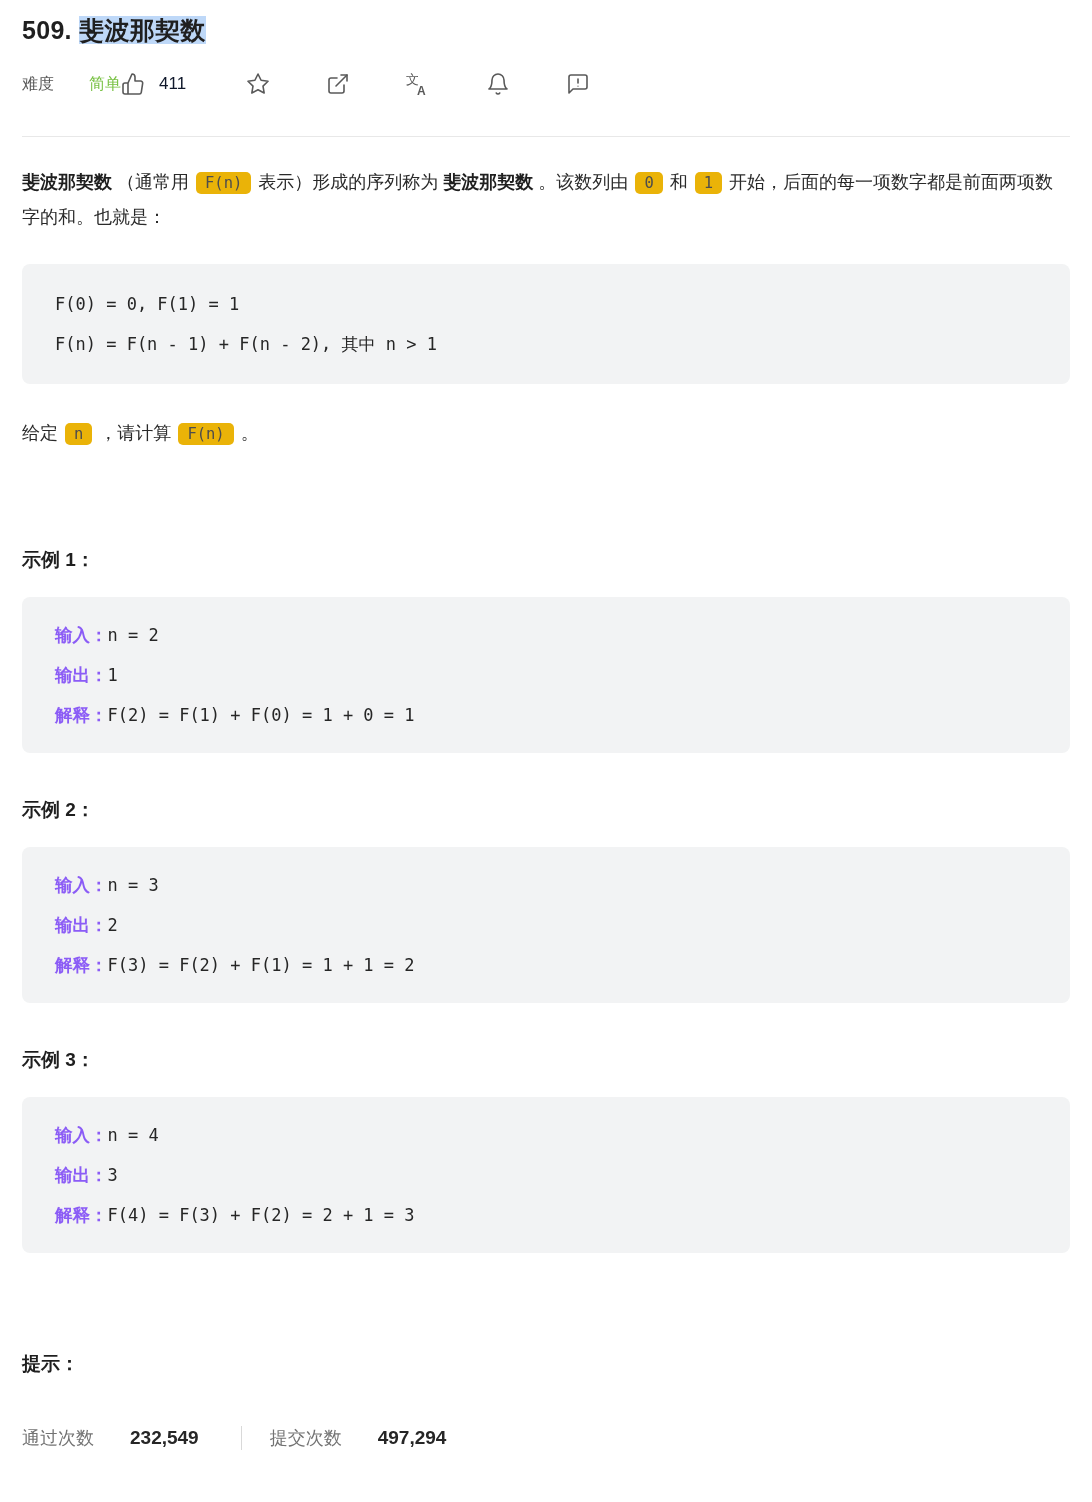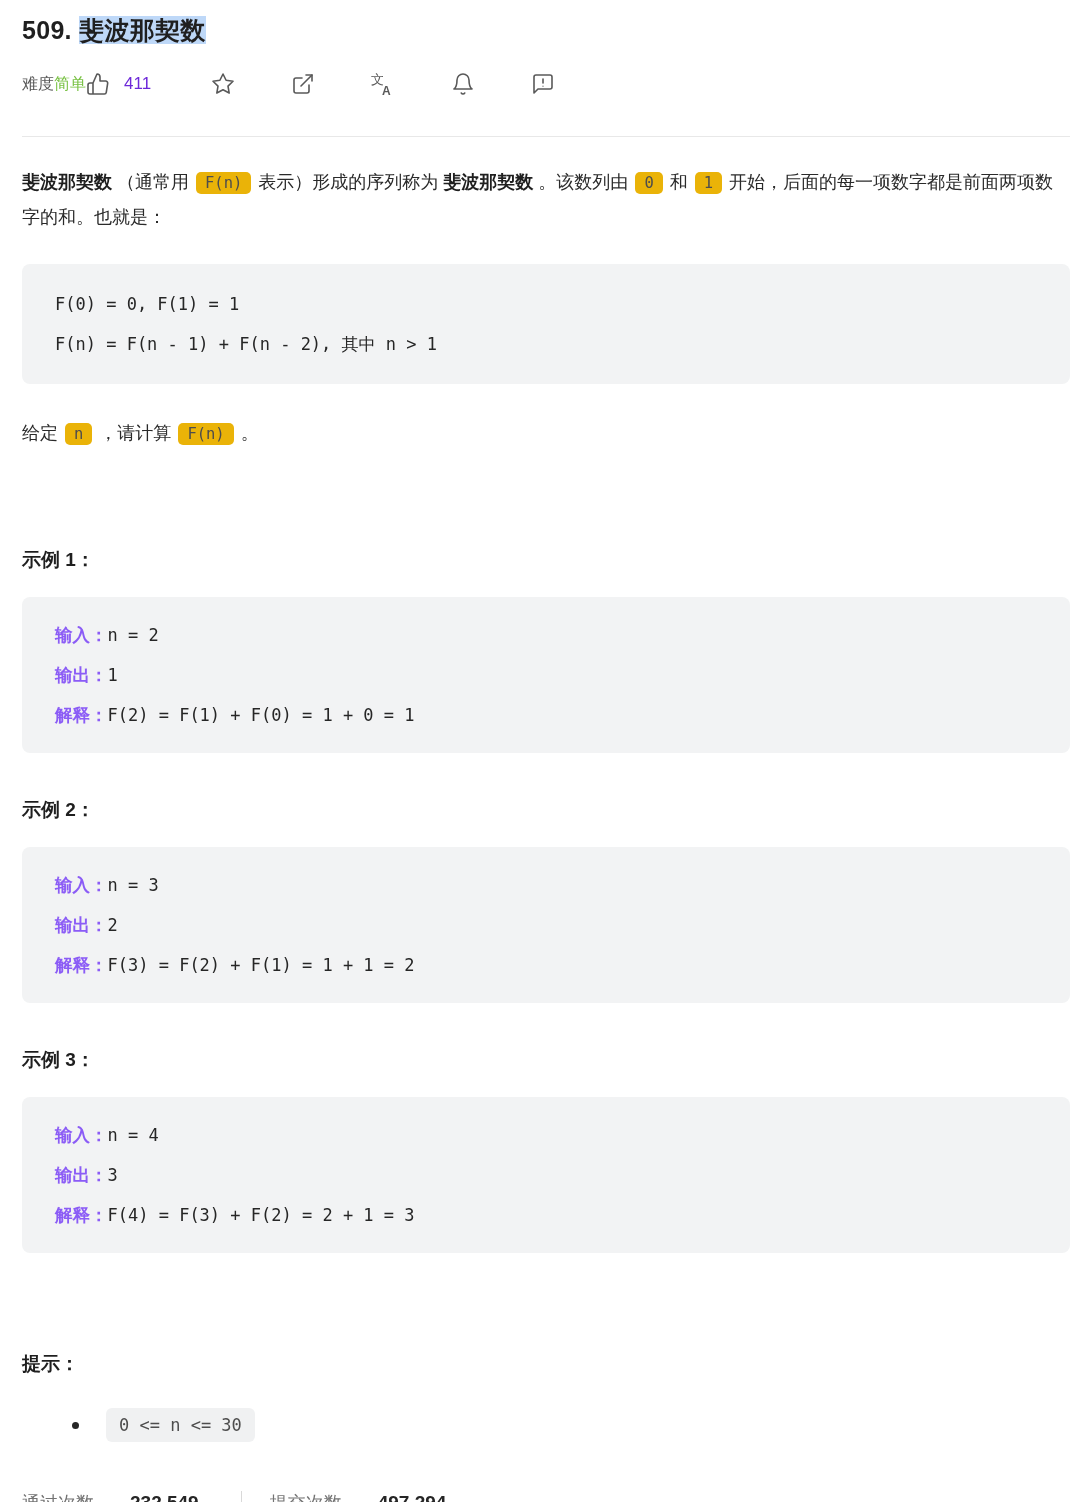--- a/index.html
+++ b/index.html
@@ -6,23 +6,23 @@
   html,body { margin:0; padding:0; background:#fff; }
   body { font-family:"Liberation Sans","DejaVu Sans",sans-serif; color:#262626; }
   .page { width:1092px; height:1502px; overflow:hidden; padding:14px 22px 0; position:relative; background:#fff; }
 
   
   .title { margin:0; font-size:25px; line-height:32px; font-weight:700; color:#1f1f1f; letter-spacing:.3px; }
   .title .hl { background:#bed8f8; }
 
   
   .toolbar { margin-top:24px; height:28px; display:flex; align-items:center; font-size:16px; color:#595959; }
-  .t-label { color:#595959; }
+  .t-label { margin-right:35px; color:#595959; }
   .t-diff { color:#78c143; }
-  .tb-btn { display:flex; align-items:center; background:none; border:none; padding:0; color:#6d28d9; font-size:17px; font-family:inherit; cursor:pointer; }
+  .tb-btn { display:flex; align-items:center; background:none; border:none; padding:0; color:#0f172a; font-size:17px; font-family:inherit; cursor:pointer; }
   .tb-btn svg { display:block; }
   .like-count { margin-left:14px; }
   .mr60 { margin-right:60px; } .mr56 { margin-right:56px; }
 
   hr.rule { border:none; border-top:1px solid #e8e8e8; margin:38px 0 0; }
 
   
   .desc { margin:28px 0 0; font-size:18px; line-height:34px; color:#2a2a2a; }
   .desc b { font-weight:700; color:#1f1f1f; }
   .icode { font-family:"DejaVu Sans Mono","Liberation Mono",monospace; font-size:15.5px; color:#4d4d4d;
@@ -147,24 +147,20 @@
   </div>
 
   <h3 class="ex-h">示例 3：</h3>
   <div class="block example">
     <div class="line"><b>输入：</b><span>n = 4</span></div>
     <div class="line"><b>输出：</b><span>3</span></div>
     <div class="line"><b>解释：</b><span>F(4) = F(3) + F(2) = 2 + 1 = 3</span></div>
   </div>
 
   <h3 class="hint-h">提示：</h3>
-  <div class="hint-row">
-    <span class="dot"></span>
-    <span class="hint-code">0 &lt;= n &lt;= 30</span>
-  </div>
 
   <div class="stats">
     <span class="s-label">通过次数</span>
     <span class="s-value">232,549</span>
     <span class="s-div"></span>
     <span class="s-label">提交次数</span>
     <span class="s-value">497,294</span>
   </div>
 
 </div>

